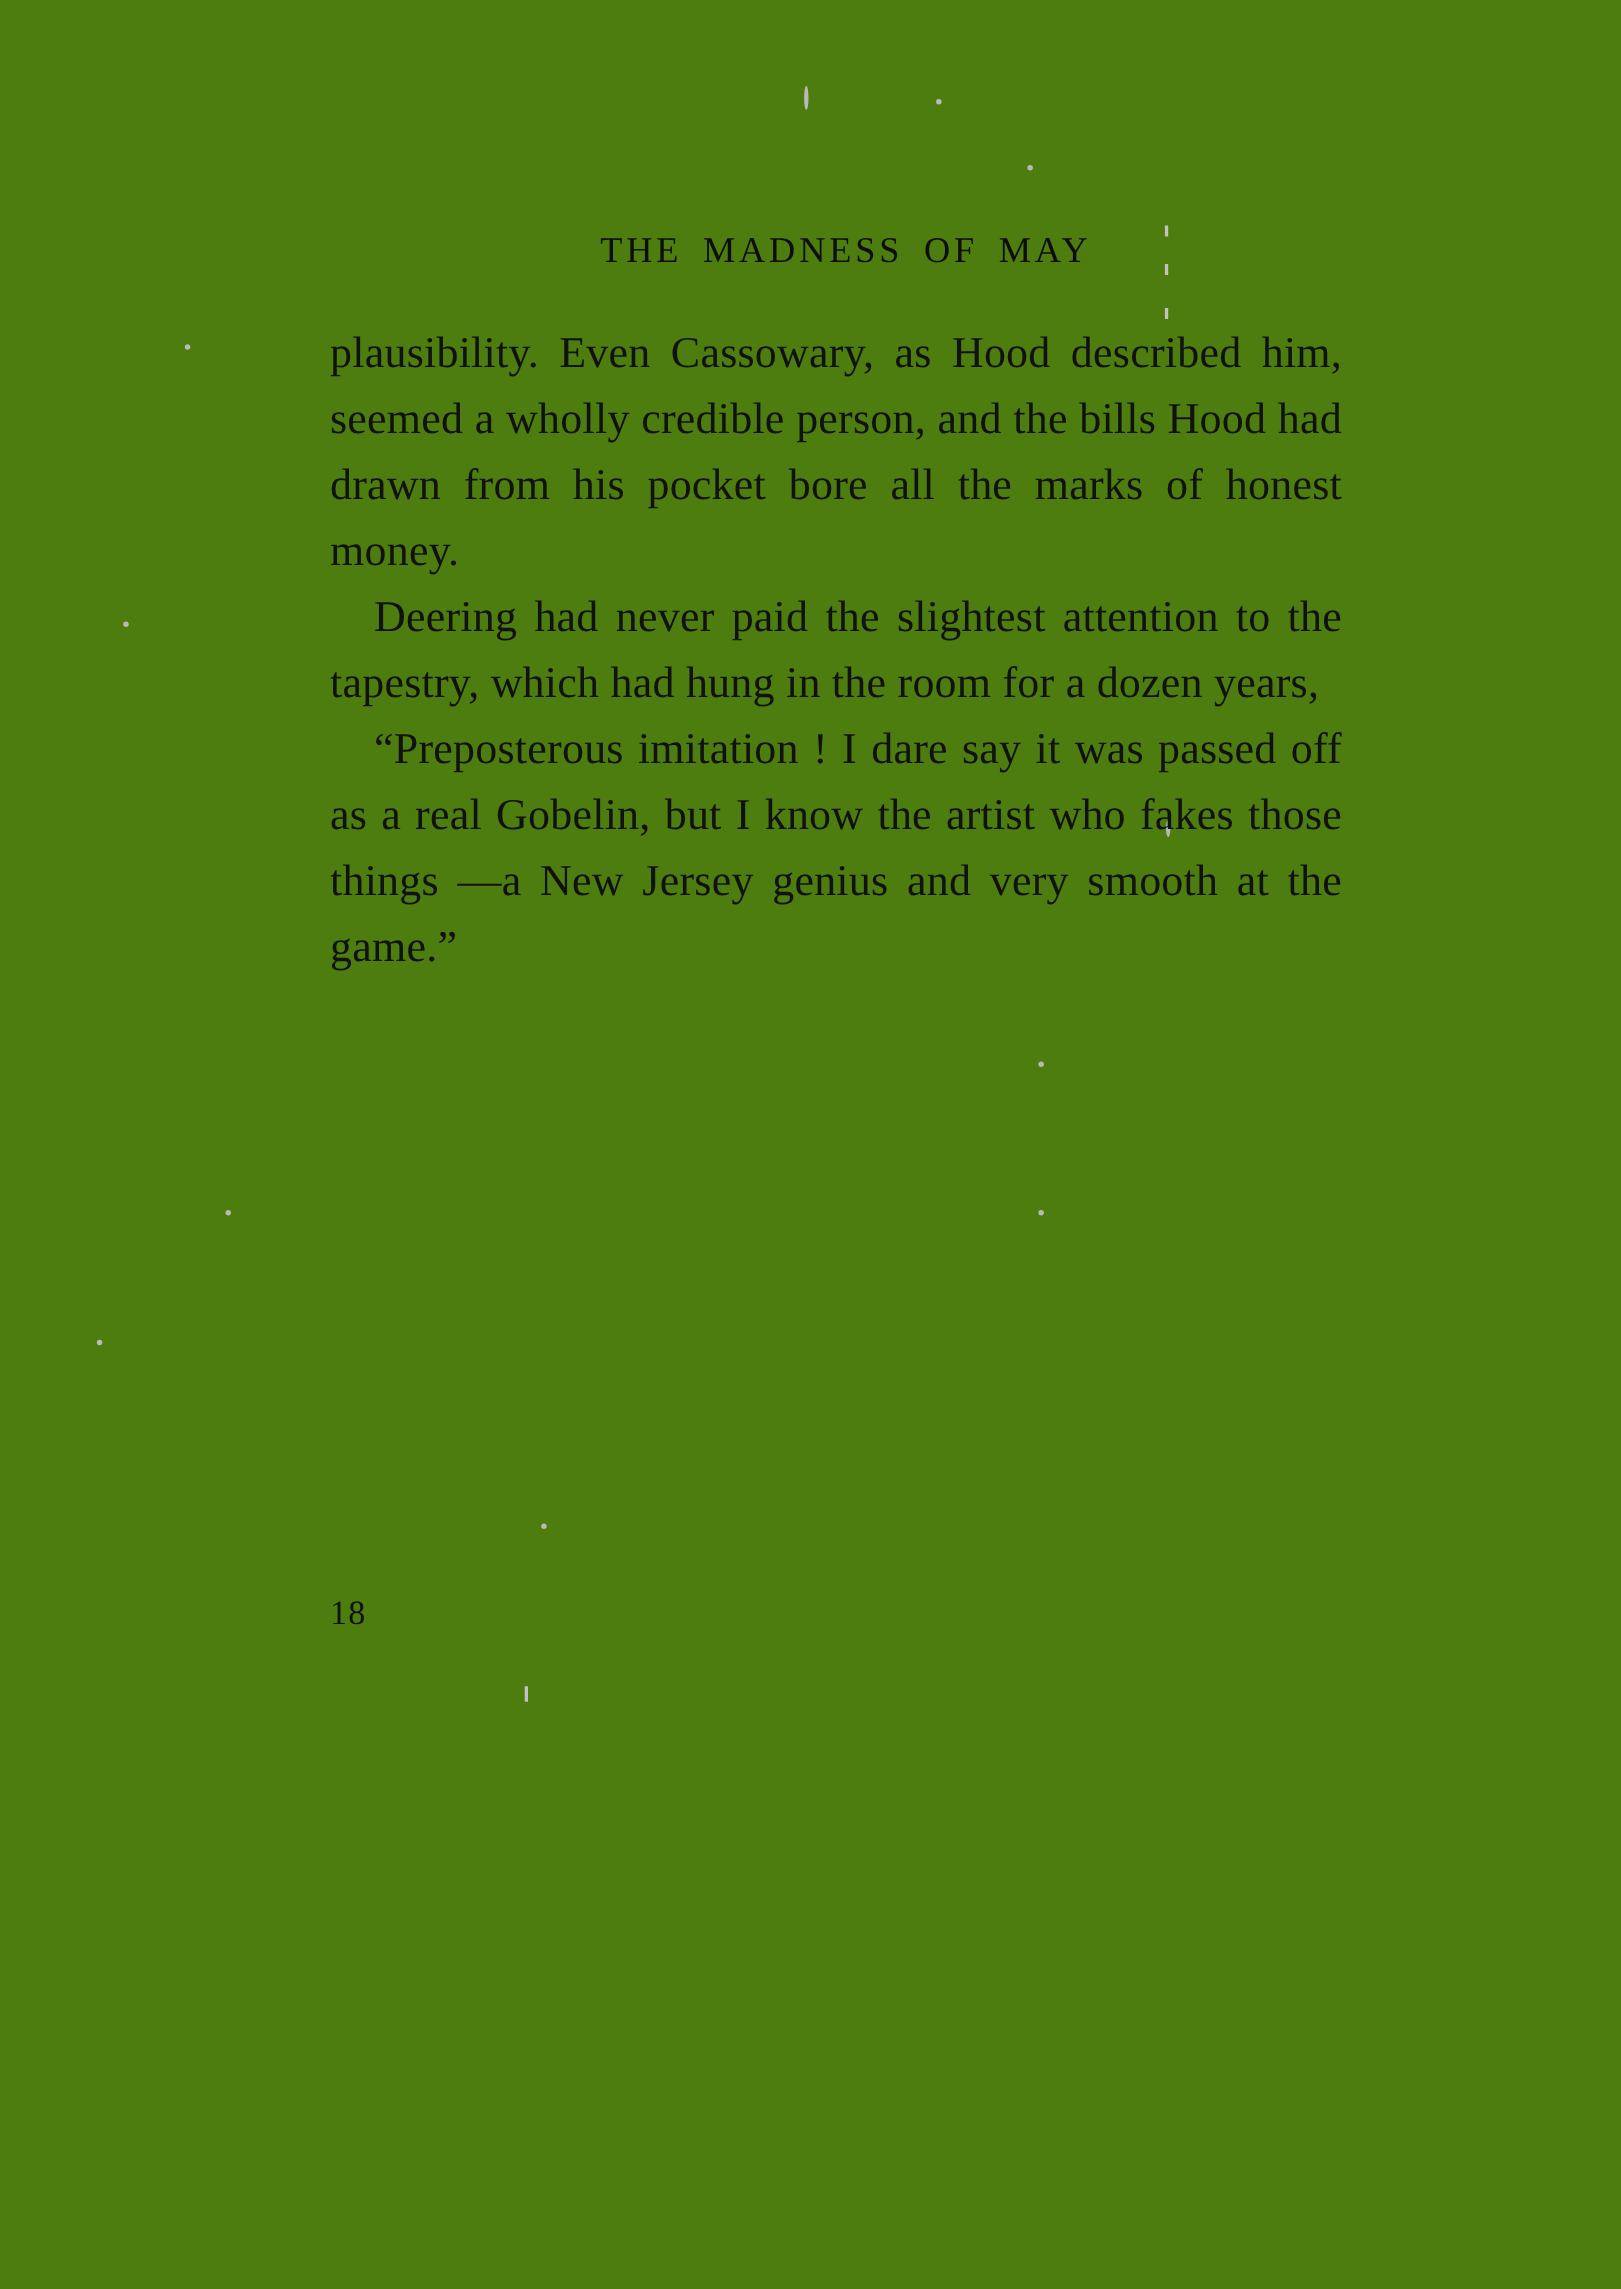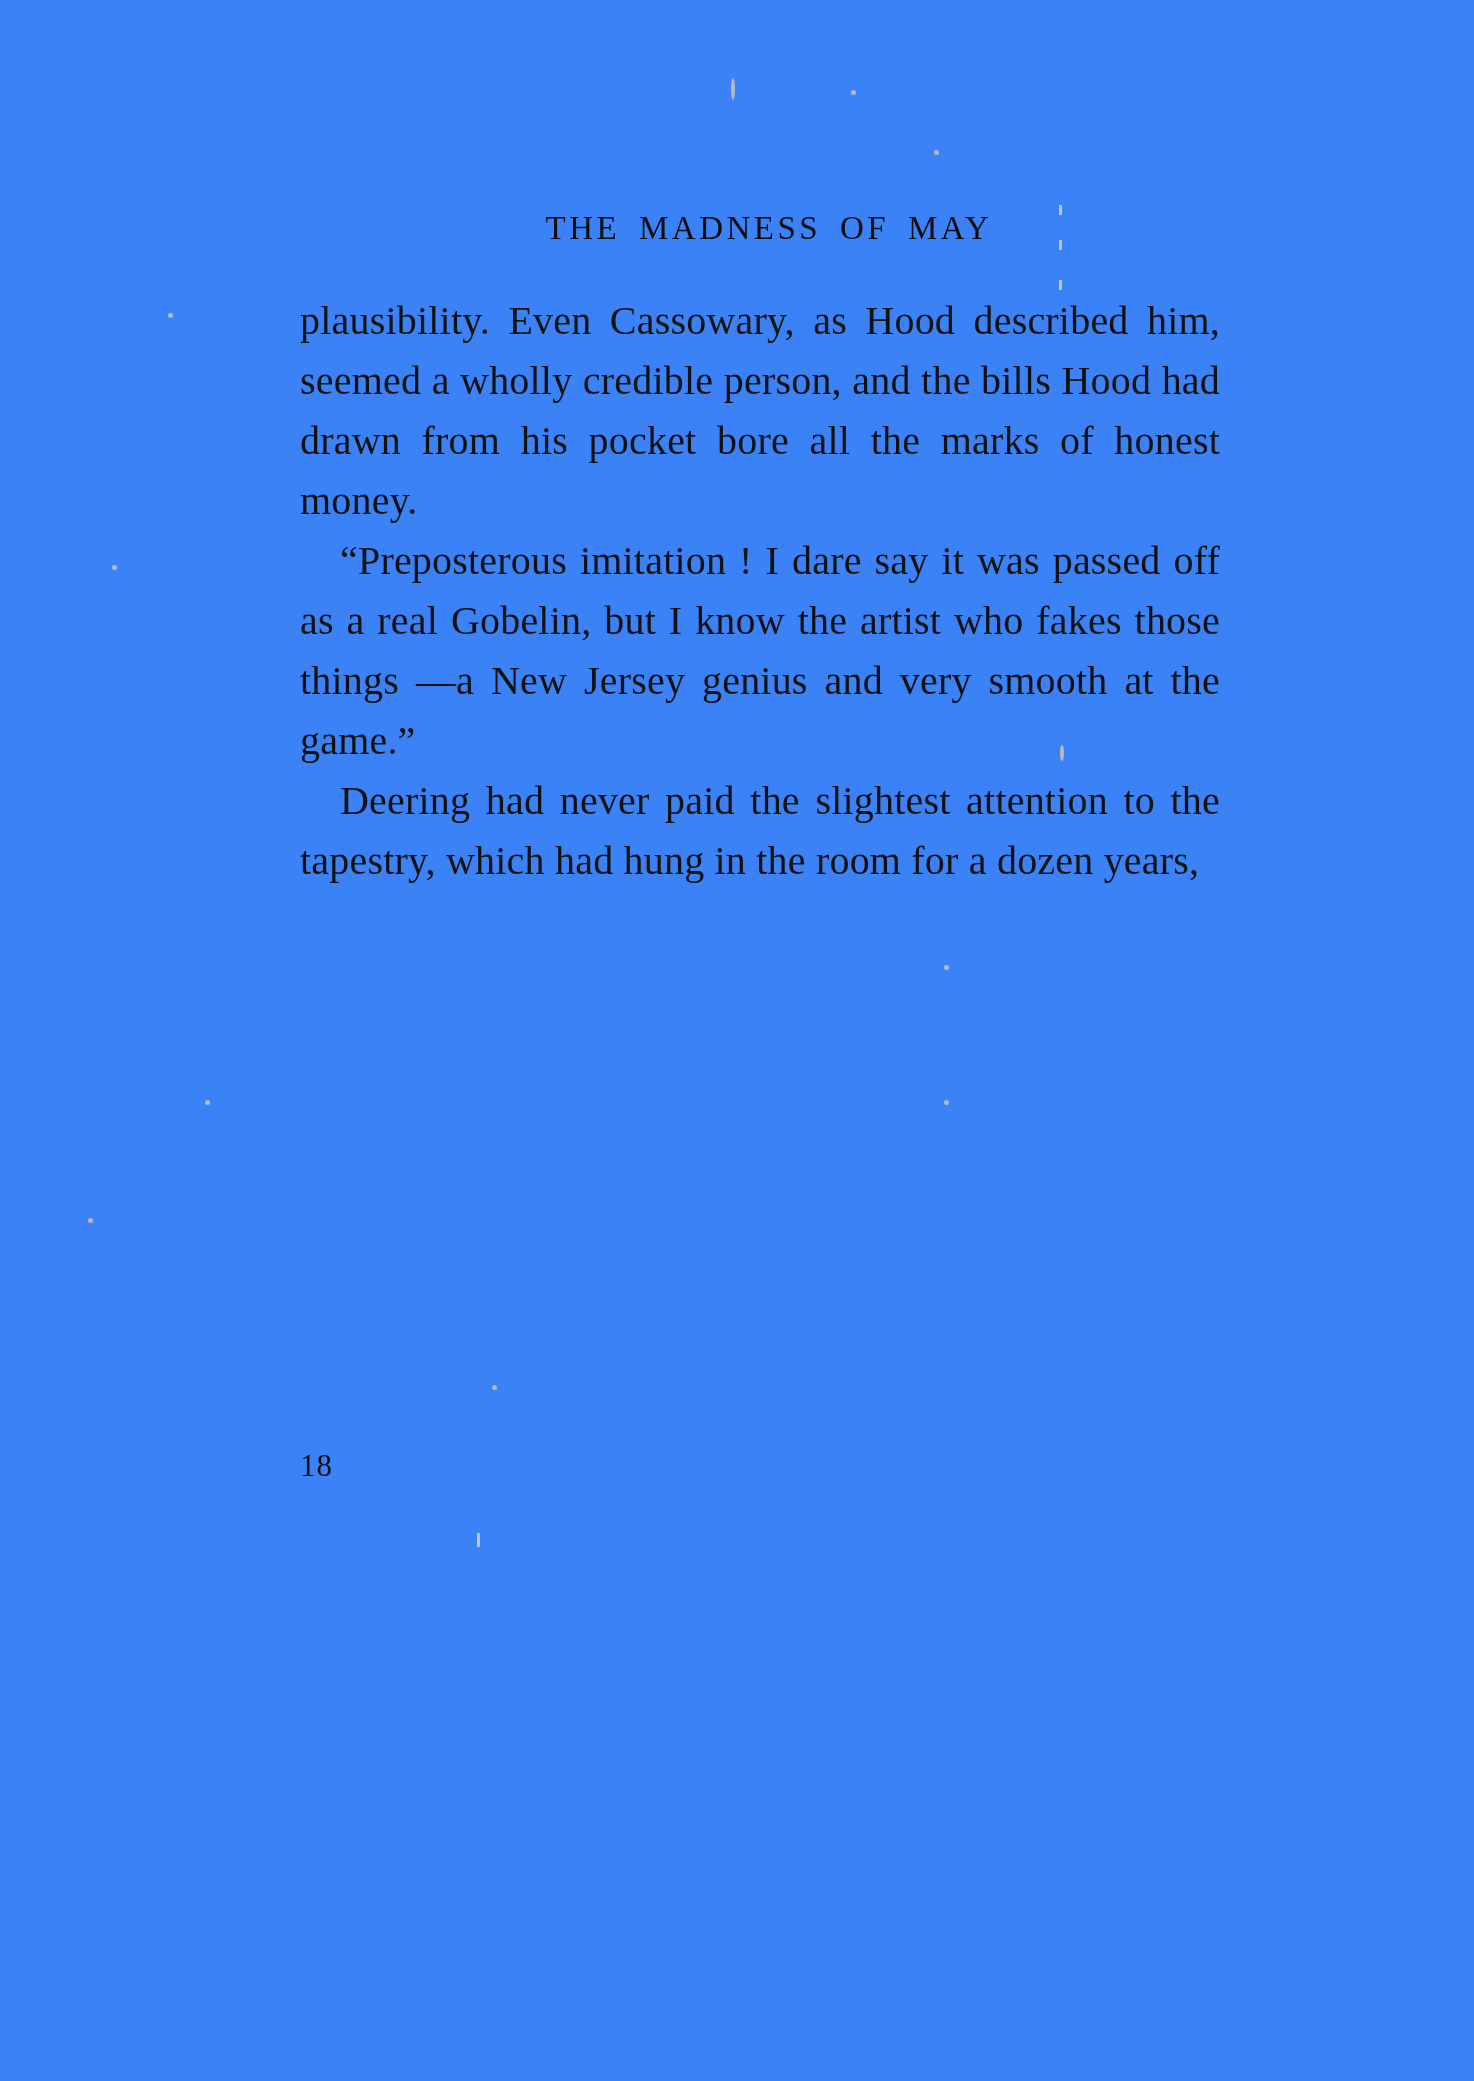--- a/index.html
+++ b/index.html
@@ -15,21 +15,21 @@
     color: #141414;
     overflow: hidden;
   }
 
   .page {
     position: absolute;
     left: 0;
     top: 0;
     width: 1474px;
     height: 2081px;
-    background: #3b82f6;
+    background: #4d7c0f;
   }
 
   .content {
     position: absolute;
     left: 300px;
     top: 210px;
     width: 920px;
   }
 
   .running-head {
@@ -106,19 +106,19 @@
   <div class="speck" style="left:492px; top:1385px; width:5px; height:5px;"></div>
   <div class="dash" style="left:477px; top:1533px; width:3px; height:14px;"></div>
 
   <div class="content">
 
     <div class="running-head">THE MADNESS OF MAY</div>
 
     <p class="para">plausibility.  Even Cassowary, as Hood described him, seemed a wholly credible person, and the bills Hood had drawn from his pocket bore all the marks of honest money.</p>
 
 
+    <p class="para indent">Deering had never paid the slightest attention to the tapestry, which had hung in the room for a dozen years,</p>
+
     <p class="para indent">“Preposterous imitation !  I dare say it was passed off as a real Gobelin, but I know the artist who fakes those things —a New Jersey genius and very smooth at the game.”</p>
-
-    <p class="para indent">Deering had never paid the slightest attention to the tapestry, which had hung in the room for a dozen years,</p>
 
     <div class="folio">18</div>
   </div>
 </div>
 
 </body></html>

